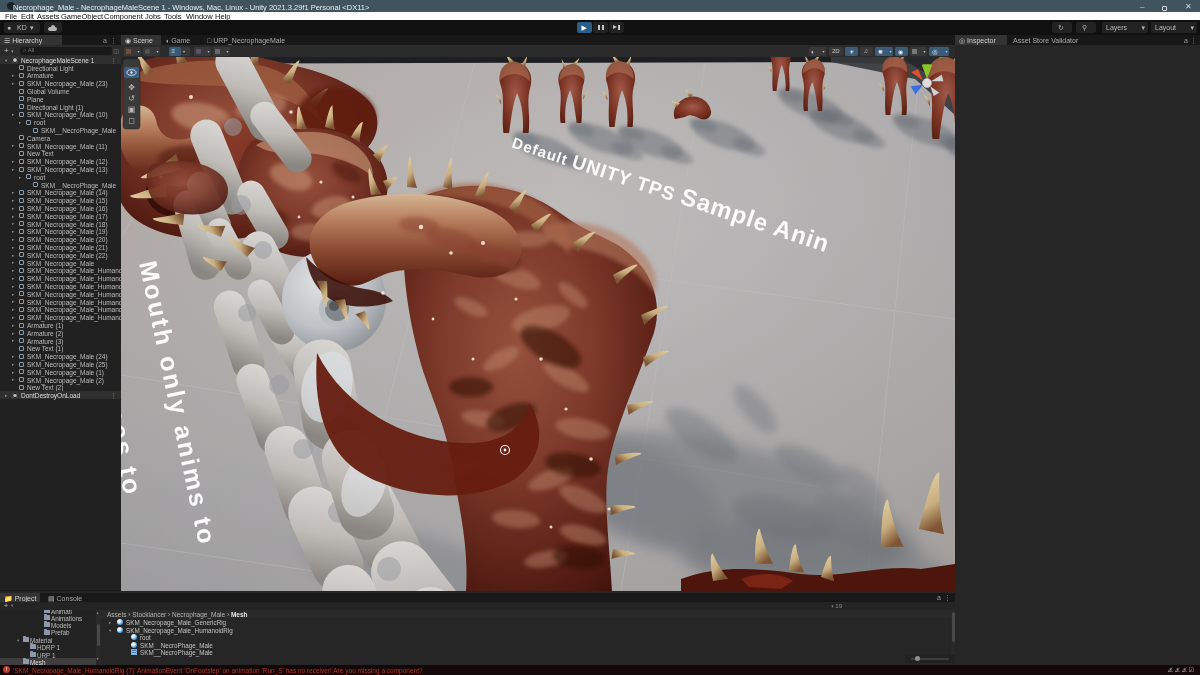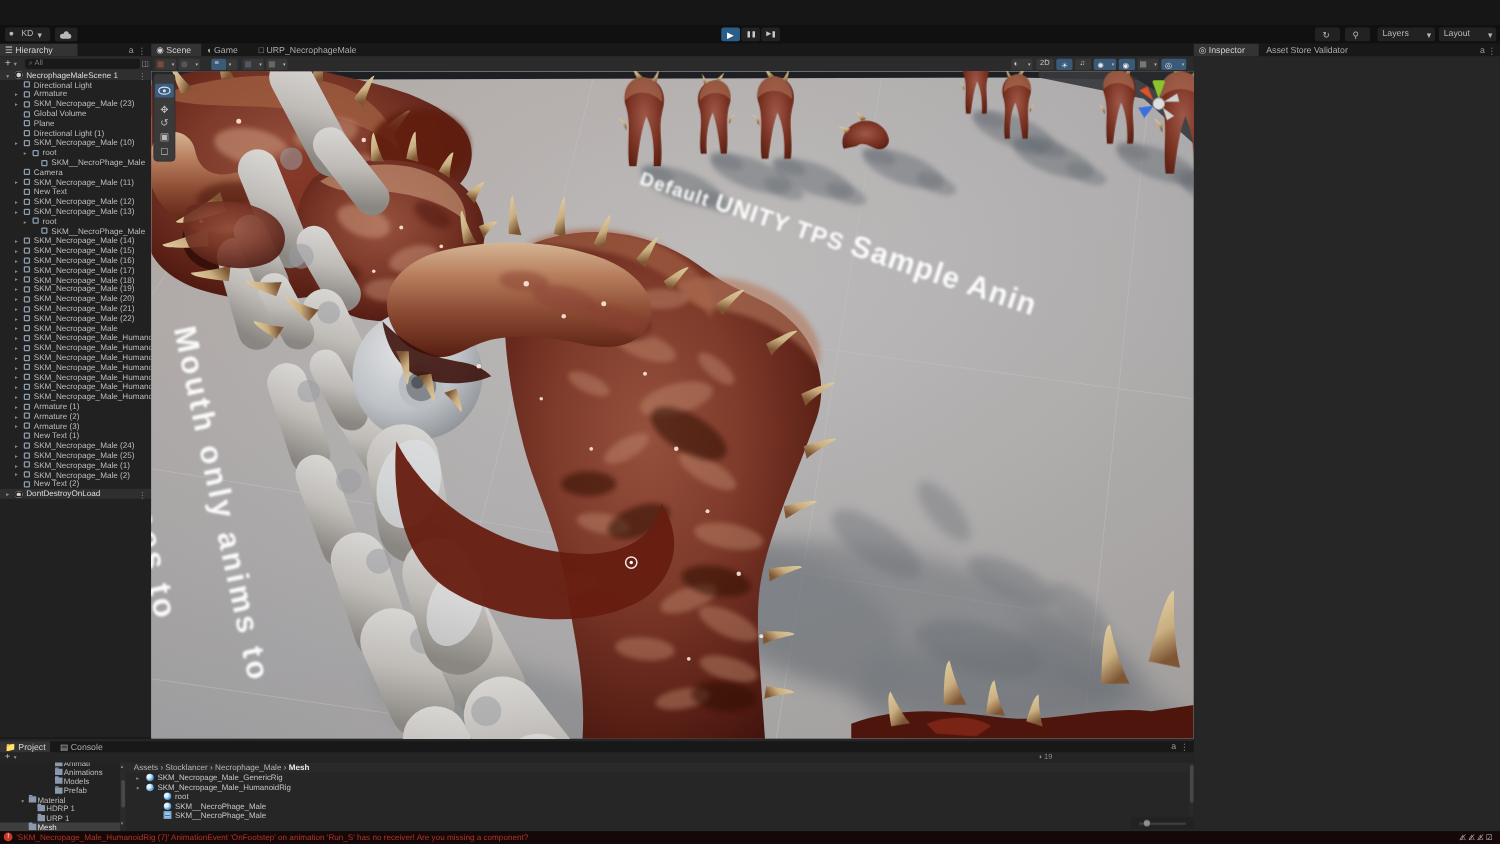--- a/index.html
+++ b/index.html
@@ -41,21 +41,39 @@
 #inspector { top:35px; left:955px; width:245px; height:630px; background:#262626; }
 
 #project { top:591px; left:0; width:955px; height:74px; background:#262626; }
 
 #status { top:665px; left:0; width:1200px; height:10px; background:#140808; color:#b33527; font-size:6.5px; }
 </style>
 </head>
 <body>
 <div id="app">
 
-
+  <div id="titlebar" class="abs">
+    <div class="uicon"></div>
+    <div class="ttext">Necrophage_Male - NecrophageMaleScene 1 - Windows, Mac, Linux - Unity 2021.3.29f1 Personal &lt;DX11&gt;</div>
+    <div class="winbtn" style="left:1140px;">–</div>
+    <div class="winbtn" style="left:1162px;top:3.5px;"><span style="display:inline-block;width:4.5px;height:4.5px;border:1px solid #cfd9de;border-radius:1px;"></span></div>
+    <div class="winbtn" style="left:1185px;">✕</div>
+  </div>
+
+  <div id="menubar" class="abs">
+    <span style="left:5px;">File</span>
+      <span style="left:21px;">Edit</span>
+      <span style="left:37px;">Assets</span>
+    <span style="left:61px;">GameObject</span>
+      <span style="left:104px;">Component</span>
+      <span style="left:145px;">Jobs</span>
+    <span style="left:164px;">Tools</span>
+      <span style="left:186px;">Window</span>
+      <span style="left:215px;">Help</span>
+  </div>
 
   <div id="toolbar" class="abs">
     <div class="tbtn" style="left:4px;top:2px;width:36px;height:11px;">
         <span style="position:absolute;left:3px;top:1.5px;">●</span>
         <span style="position:absolute;left:13px;top:1.5px;">KD</span>
         <span style="position:absolute;left:26px;top:1.5px;">▾</span>
       </div>
     <div class="tbtn" style="left:44px;top:2px;width:18px;height:11px;">
         <span style="position:absolute;left:4px;top:5px;width:9px;height:3.5px;background:#b8b8b8;border-radius:2px;"></span>
         <span style="position:absolute;left:6.5px;top:3px;width:4px;height:4px;background:#b8b8b8;border-radius:50%;"></span>

